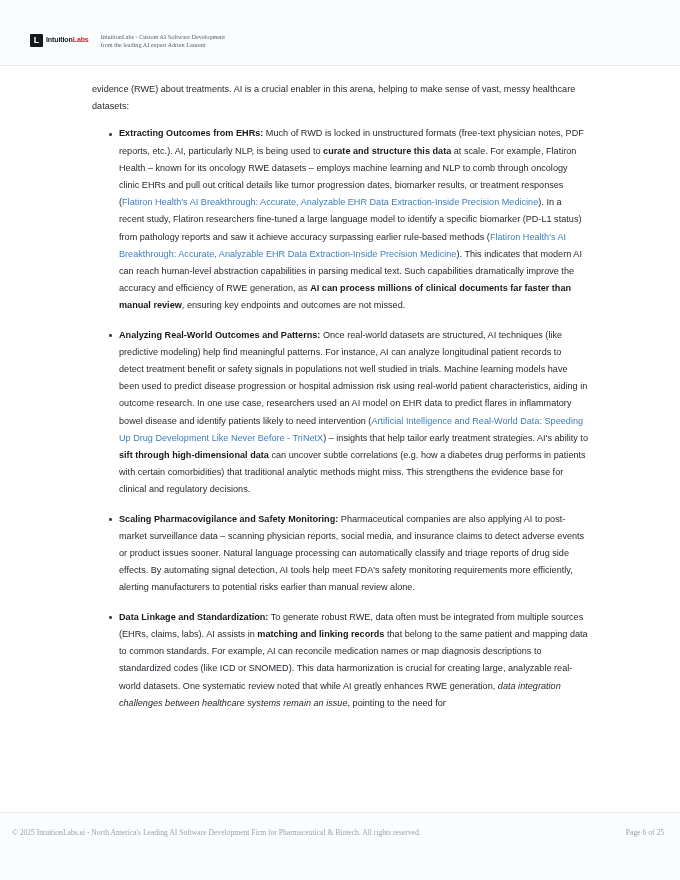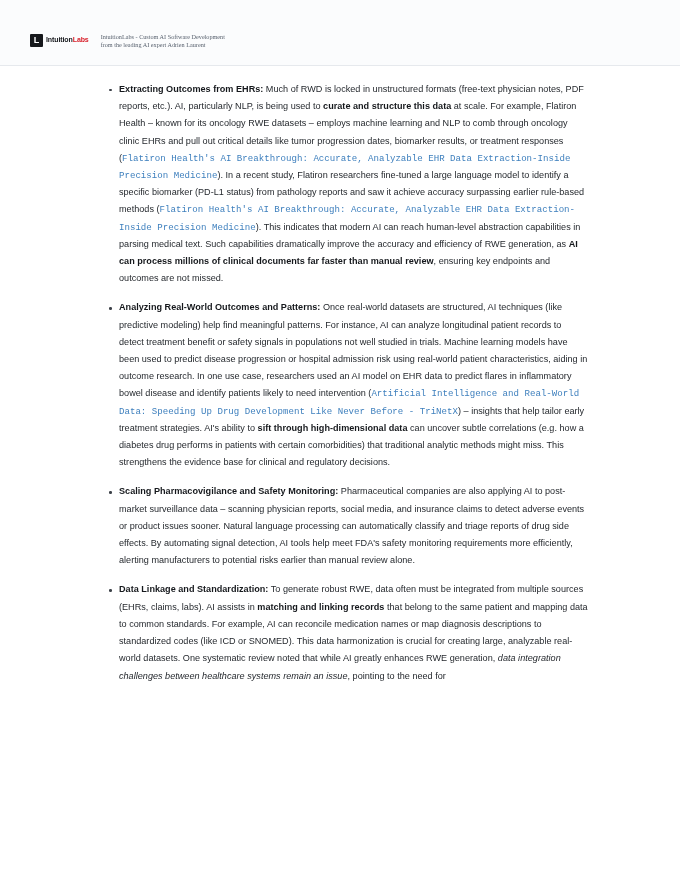--- a/index.html
+++ b/index.html
@@ -143,21 +143,20 @@
     font-weight: 700;
     color: #15181c;
     text-align: center;
   }
   .em {
     font-style: italic;
   }
   .link {
     color: #3d7fbd;
     text-decoration: none;
-    font-family: Liberation Mono, monospace;
   }
 
   
   .page-footer {
     position: absolute;
     bottom: 0;
     left: 0;
     width: 680px;
     height: 68px;
     background: #fbfcfd;
@@ -199,22 +198,27 @@
       <div class="logo-wordmark"><span>Intuition</span><span class="accent">Labs</span></div>
       <div class="brand-tagline">
         <div>IntuitionLabs - Custom AI Software Development</div>
         <div>from the leading AI expert Adrien Laurent</div>
       </div>
     </div>
 
   </div>
 
   <div class="content">
+    <p class="para">evidence (RWE) about treatments. AI is a crucial enabler in this arena, helping to make sense of vast, messy healthcare datasets:</p>
     <ul class="bullets" id="bullet-list">
         <li><span class="lead">Extracting Outcomes from EHRs:</span><span> Much of RWD is locked in unstructured formats (free-text physician notes, PDF reports, etc.). AI, particularly NLP, is being used to </span><span class="strong">curate and structure this data</span><span> at scale. For example, Flatiron Health – known for its oncology RWE datasets – employs machine learning and NLP to comb through oncology clinic EHRs and pull out critical details like tumor progression dates, biomarker results, or treatment responses (</span><span class="link">Flatiron Health's AI Breakthrough: Accurate, Analyzable EHR Data Extraction-Inside Precision Medicine</span><span>). In a recent study, Flatiron researchers fine-tuned a large language model to identify a specific biomarker (PD-L1 status) from pathology reports and saw it achieve accuracy surpassing earlier rule-based methods (</span><span class="link">Flatiron Health's AI Breakthrough: Accurate, Analyzable EHR Data Extraction-Inside Precision Medicine</span><span>). This indicates that modern AI can reach human-level abstraction capabilities in parsing medical text. Such capabilities dramatically improve the accuracy and efficiency of RWE generation, as </span><span class="strong">AI can process millions of clinical documents far faster than manual review</span><span>, ensuring key endpoints and outcomes are not missed.</span></li>
         <li><span class="lead">Analyzing Real-World Outcomes and Patterns:</span><span> Once real-world datasets are structured, AI techniques (like predictive modeling) help find meaningful patterns. For instance, AI can analyze longitudinal patient records to detect treatment benefit or safety signals in populations not well studied in trials. Machine learning models have been used to predict disease progression or hospital admission risk using real-world patient characteristics, aiding in outcome research. In one use case, researchers used an AI model on EHR data to predict flares in inflammatory bowel disease and identify patients likely to need intervention (</span><span class="link">Artificial Intelligence and Real-World Data: Speeding Up Drug Development Like Never Before - TriNetX</span><span>) – insights that help tailor early treatment strategies. AI's ability to </span><span class="strong">sift through high-dimensional data</span><span> can uncover subtle correlations (e.g. how a diabetes drug performs in patients with certain comorbidities) that traditional analytic methods might miss. This strengthens the evidence base for clinical and regulatory decisions.</span></li>
         <li><span class="lead">Scaling Pharmacovigilance and Safety Monitoring:</span><span> Pharmaceutical companies are also applying AI to post-market surveillance data – scanning physician reports, social media, and insurance claims to detect adverse events or product issues sooner. Natural language processing can automatically classify and triage reports of drug side effects. By automating signal detection, AI tools help meet FDA's safety monitoring requirements more efficiently, alerting manufacturers to potential risks earlier than manual review alone.</span></li>
         <li><span class="lead">Data Linkage and Standardization:</span><span> To generate robust RWE, data often must be integrated from multiple sources (EHRs, claims, labs). AI assists in </span><span class="strong">matching and linking records</span><span> that belong to the same patient and mapping data to common standards. For example, AI can reconcile medication names or map diagnosis descriptions to standardized codes (like ICD or SNOMED). This data harmonization is crucial for creating large, analyzable real-world datasets. One systematic review noted that while AI greatly enhances RWE generation, </span><span class="em">data integration challenges between healthcare systems remain an issue</span><span>, pointing to the need for</span></li>
       </ul>
   </div>
 
+  <div class="page-footer">
+    <div class="footer-left">© 2025 IntuitionLabs.ai - North America's Leading AI Software Development Firm for Pharmaceutical &amp; Biotech. All rights reserved.</div>
+    <div class="footer-right">Page 6 of 25</div>
+  </div>
 
 </div>
 
 </body></html>

